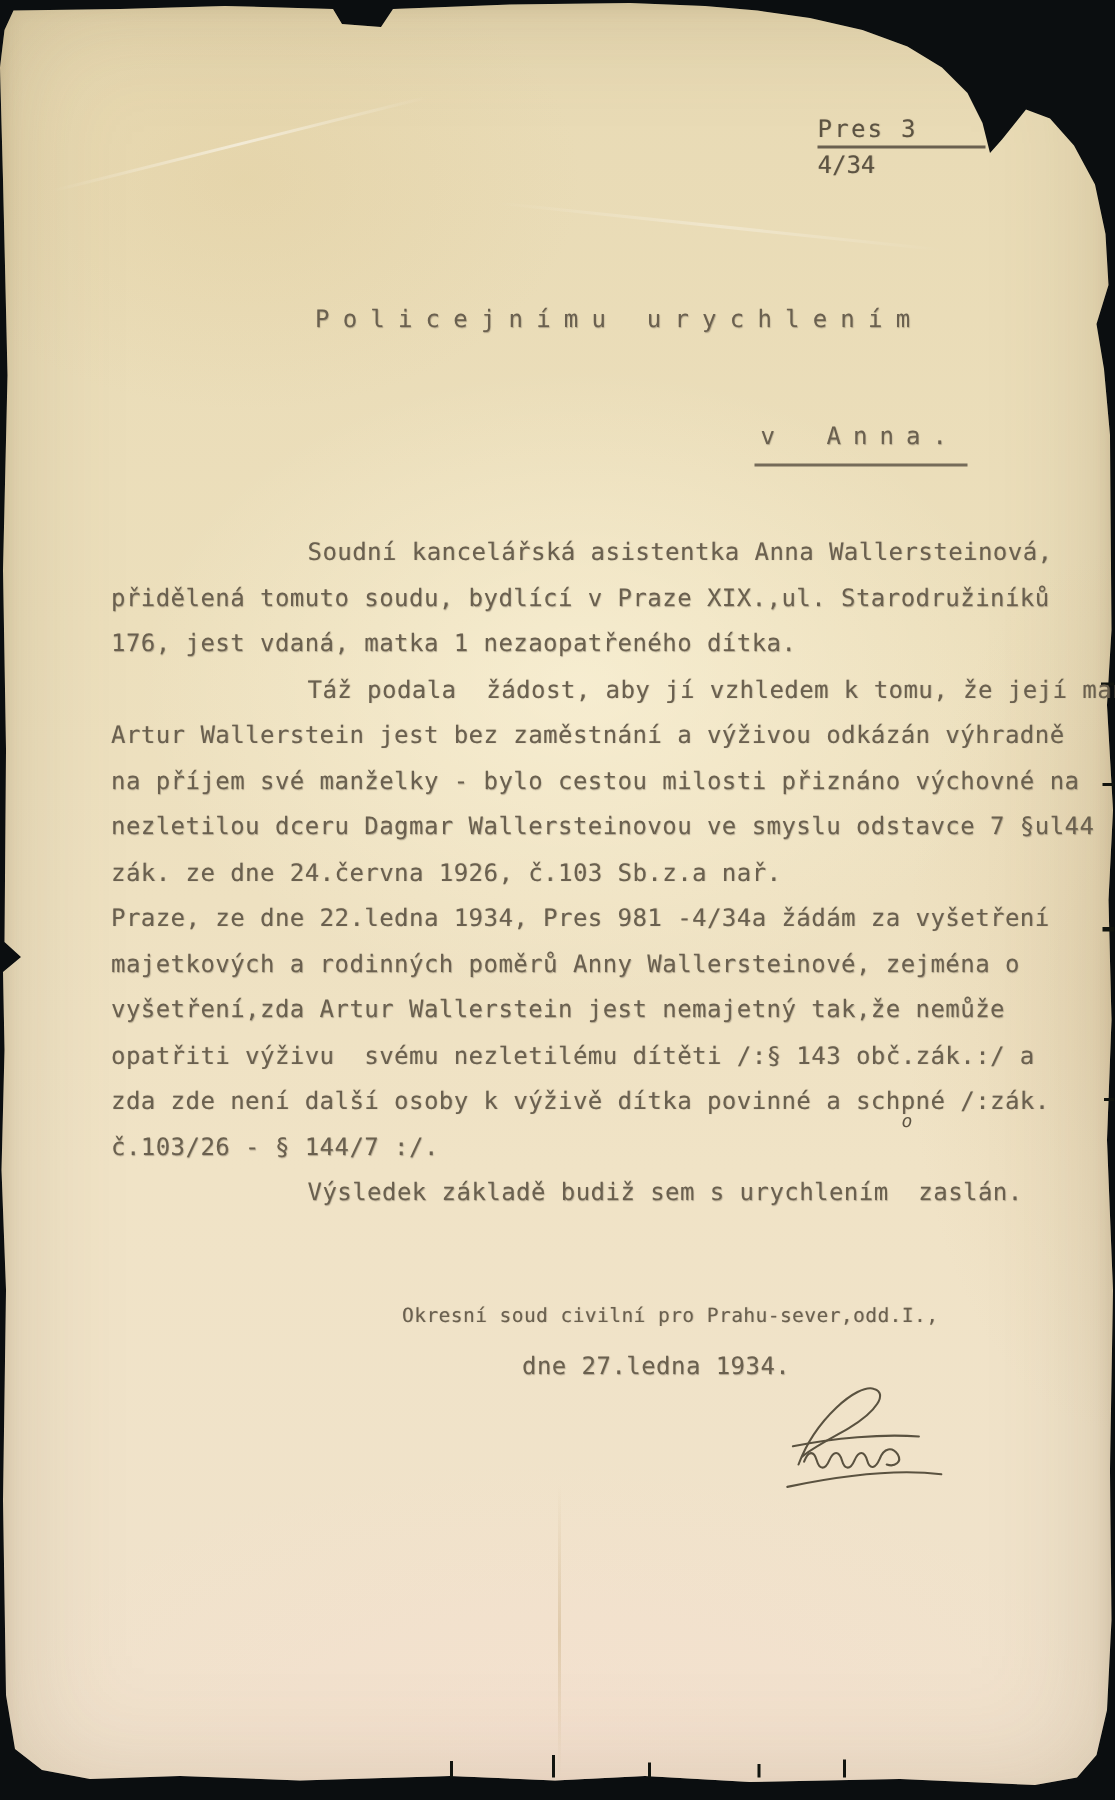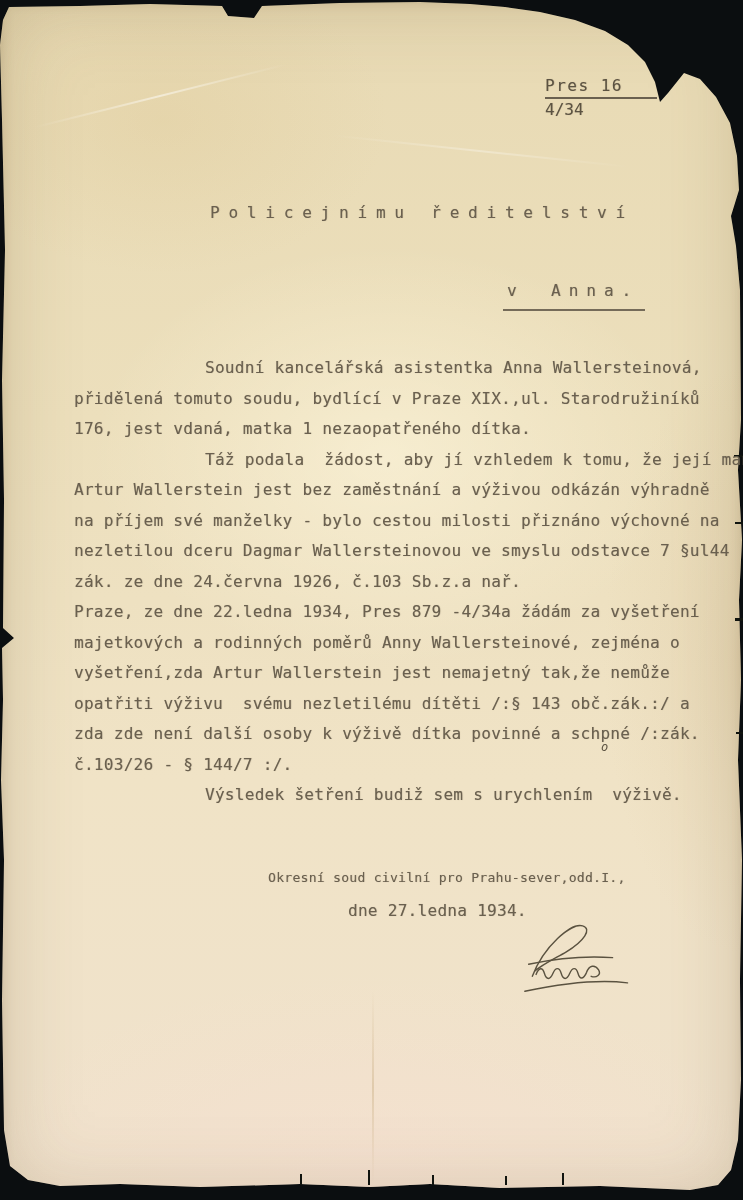--- a/index.html
+++ b/index.html
@@ -78,43 +78,43 @@
   <div class="tick" style="left:735px;top:522px;width:8px;height:2px;"></div>
   <div class="tick" style="left:735px;top:618px;width:8px;height:3px;"></div>
   <div class="tick" style="left:736px;top:732px;width:7px;height:2px;"></div>
   <div class="tick" style="left:300px;top:1174px;width:2px;height:11px;"></div>
   <div class="tick" style="left:368px;top:1170px;width:2px;height:15px;"></div>
   <div class="tick" style="left:432px;top:1175px;width:2px;height:10px;"></div>
   <div class="tick" style="left:505px;top:1176px;width:2px;height:9px;"></div>
   <div class="tick" style="left:562px;top:1173px;width:2px;height:12px;"></div>
 
   <div class="ref-block">
-    <span class="ref-number ink dark-ink">Pres 16</span>
+    <span class="ref-number ink dark-ink">Pres 3</span>
     <span class="ref-suffix ink dark-ink">4/34</span>
   </div>
 
-  <h1 class="title ink">Policejnímu ředitelství</h1>
+  <h1 class="title ink">Policejnímu urychlením</h1>
   <div class="subtitle ink">v Anna.</div>
 
   <div class="body-text ink">
     <div class="line first">Soudní kancelářská asistentka Anna Wallersteinová,</div>
     <div class="line">přidělená tomuto soudu, bydlící v Praze XIX.,ul. Starodružiníků</div>
     <div class="line">176, jest vdaná, matka 1 nezaopatřeného dítka.</div>
     <div class="line first">Táž podala  žádost, aby jí vzhledem k tomu, že její manžel</div>
     <div class="line">Artur Wallerstein jest bez zaměstnání a výživou odkázán výhradně</div>
     <div class="line">na příjem své manželky - bylo cestou milosti přiznáno výchovné na</div>
     <div class="line">nezletilou dceru Dagmar Wallersteinovou ve smyslu odstavce 7 §ul44</div>
     <div class="line">zák. ze dne 24.června 1926, č.103 Sb.z.a nař.</div>
-    <div class="line">Praze, ze dne 22.ledna 1934, Pres 879 -4/34a žádám za vyšetření</div>
+    <div class="line">Praze, ze dne 22.ledna 1934, Pres 981 -4/34a žádám za vyšetření</div>
     <div class="line">majetkových a rodinných poměrů Anny Wallersteinové, zejména o</div>
     <div class="line">vyšetření,zda Artur Wallerstein jest nemajetný tak,že nemůže</div>
     <div class="line">opatřiti výživu  svému nezletilému dítěti /:§ 143 obč.zák.:/ a</div>
     <div class="line">zda zde není další osoby k výživě dítka povinné a schpné /:zák.</div>
     <div class="line">č.103/26 - § 144/7 :/.</div>
-    <div class="line first">Výsledek šetření budiž sem s urychlením  výživě.</div>
+    <div class="line first">Výsledek základě budiž sem s urychlením  zaslán.</div>
   </div>
 
   <span class="correction">o</span>
 
   <div class="closing-issuer ink">Okresní soud civilní pro Prahu-sever,odd.I.,</div>
   <div class="closing-date ink">dne 27.ledna 1934.</div>
 
   <svg class="signature" viewBox="0 0 120 85" xmlns="http://www.w3.org/2000/svg">
     <path d="M 10 60 C 22 28, 52 2, 64 6 C 74 9, 66 22, 46 34 C 34 41, 18 49, 12 55"></path>
     <path d="M 6 47 C 35 41, 70 38, 96 40"></path>

